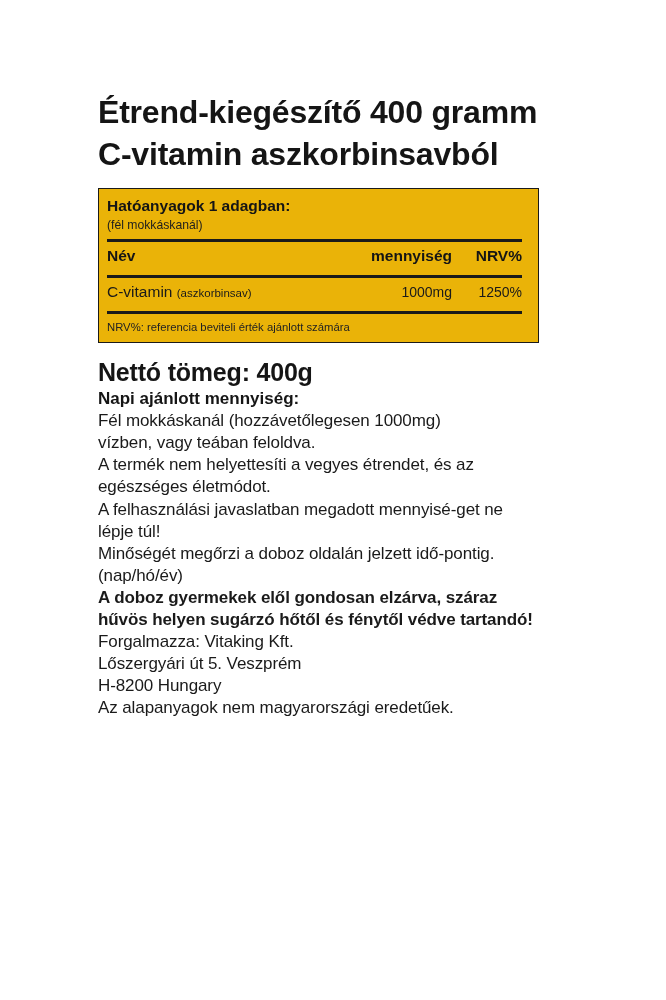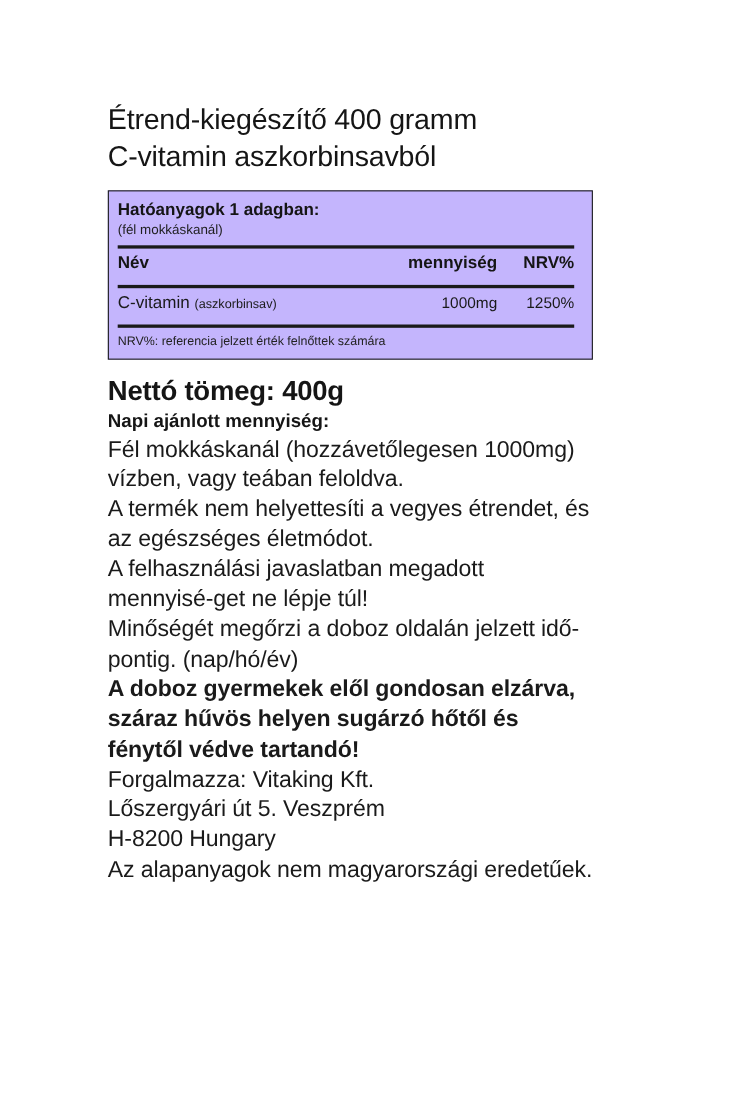--- a/index.html
+++ b/index.html
@@ -28,38 +28,38 @@
 
   .content {
     position: absolute;
     left: 98px;
     top: 92px;
     width: 442px;
   }
 
   
   .title {
-    font-size: 26px;
-    font-weight: normal;
+    font-size: 32px;
+    font-weight: bold;
     line-height: 1.30;
     letter-spacing: -0.2px;
     color: #151515;
     margin: 0 0 0 0;
     white-space: nowrap;
   }
   .title-line { display: block; }
 
   
   .facts {
     margin-top: 13px;
     border: 1.5px solid #1a1a1a;
     box-sizing: border-box;
     width: 441px;
     padding: 7px 8px 7px 8px;
-    background: #c4b5fd;
+    background: #eab308;
   }
   .facts-title {
     font-size: 15.5px;
     font-weight: bold;
     line-height: 1.25;
     color: #151515;
   }
   .facts-serving {
     font-size: 12.2px;
     line-height: 1.35;
@@ -115,21 +115,21 @@
   .netweight {
     font-size: 25px;
     font-weight: bold;
     color: #151515;
     margin-top: 14px;
     line-height: 1.2;
     letter-spacing: -0.2px;
   }
 
   p.block {
-    font-size: 21px;
+    font-size: 17px;
     line-height: 1.30;
     margin: 0;
     color: #1a1a1a;
     letter-spacing: -0.1px;
   }
   p.block.bold { font-weight: bold; }
 
   .gap-sm { margin-top: 1px; }
   .gap-md { margin-top: 17px; }
   .gap-lg { margin-top: 36px; }
@@ -180,21 +180,21 @@
         <div class="fcol-name">
           <span>C-vitamin</span>
           <span class="sub">(aszkorbinsav)</span>
         </div>
         <div class="fcol-amount">1000mg</div>
         <div class="fcol-nrv">1250%</div>
       </div>
 
       <hr class="rule tight">
 
-      <div class="facts-note">NRV%: referencia jelzett érték felnőttek számára</div>
+      <div class="facts-note">NRV%: referencia beviteli érték ajánlott számára</div>
     </div>
 
     <div class="netweight">Nettó tömeg: 400g</div>
 
     <div class="strong-lead gap-sm">Napi ajánlott mennyiség:</div>
     <p class="block">
       <span class="nowrapline">Fél mokkáskanál (hozzávetőlegesen 1000mg)</span>
       <span class="nowrapline">vízben, vagy teában feloldva.</span>
     </p>
 

